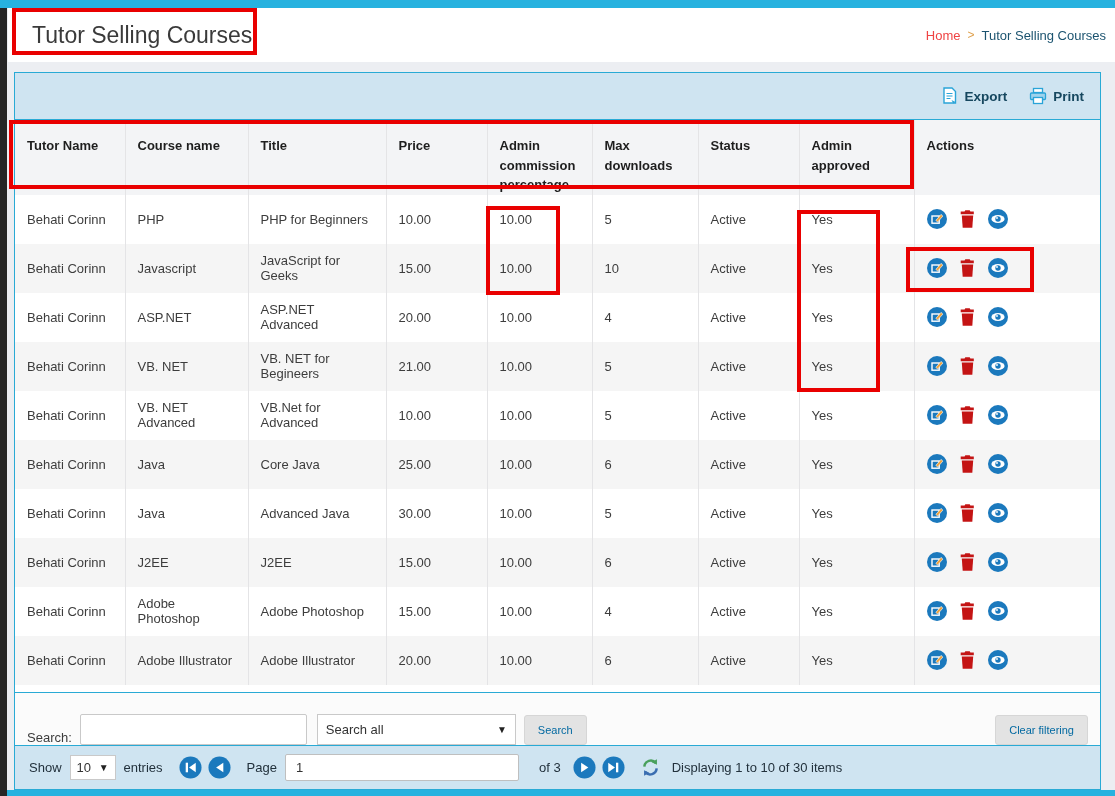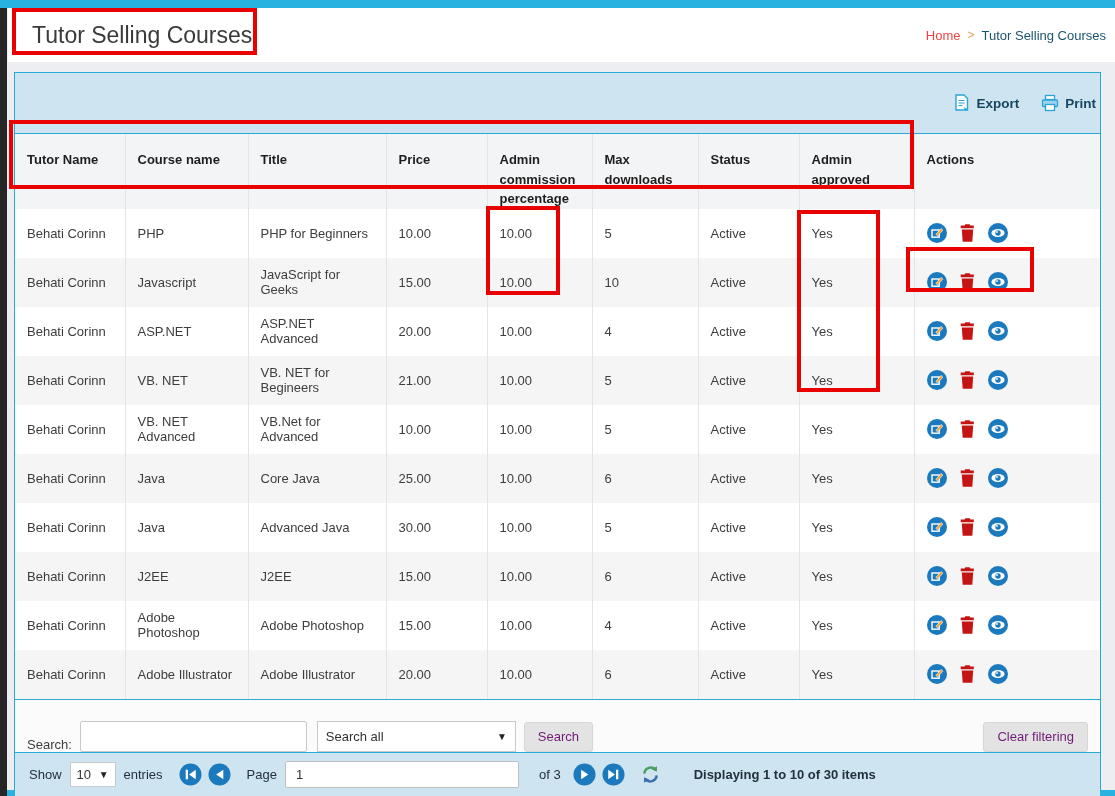--- a/index.html
+++ b/index.html
@@ -20,22 +20,22 @@
     font-size:23px; font-weight:400; color:#3a3a3a; }
   .breadcrumb { position:absolute; right:10px; top:0; height:54px; display:flex; align-items:center;
     gap:7px; font-size:13px; }
   .breadcrumb a { color:#ef4444; text-decoration:none; }
   .breadcrumb .sep { color:#dfa14e; font-size:12px; }
   .breadcrumb .current { color:#1b536f; }
 
   .panel { position:absolute; left:14px; top:72px; width:1087px; height:718px;
     border:1px solid #29aad5; background:#ffffff; display:flex; flex-direction:column; }
 
-  .toolbar { flex:none; height:61px; background:#cfe4f1; border-bottom:1px solid #29aad5;
-    display:flex; align-items:center; justify-content:flex-end; gap:22px; padding-right:4px; }
+  .toolbar { flex:none; height:47px; background:#cfe4f1; border-bottom:1px solid #29aad5;
+    display:flex; align-items:center; justify-content:flex-end; gap:22px; padding-right:16px; }
   .tool-btn { display:flex; align-items:center; gap:6px; font-size:13.5px; font-weight:bold;
     color:#16475f; cursor:pointer; }
 
   table { width:100%; border-collapse:collapse; table-layout:fixed; flex:none; }
   th, td { border-right:1px solid #e4e4e6; padding:0 12px; font-size:13px; text-align:left;
     vertical-align:middle; overflow:hidden; }
   th:last-child, td:last-child { border-right:none; }
   thead th { height:72px; vertical-align:top; padding-top:16px; font-weight:bold;
     color:#1e1e1e; background:#f3f4f6; line-height:1.5; }
   thead th.col-actions { padding-right:14px; }
@@ -50,34 +50,34 @@
   .search-band { flex:none; height:53px; background:#fbfbfb; border-top:1px solid #29aad5;
     display:flex; align-items:flex-end; padding:0 12px; gap:8px; font-size:13px; }
   .search-input { width:227px; height:31px; border:1px solid #c9c9c9; border-radius:2px;
     padding:0 8px; font-size:13px; background:#fff; color:#333; }
   .fake-select { height:31px; border:1px solid #c9c9c9; background:#fff; display:flex;
     align-items:center; justify-content:space-between; padding:0 8px; font-size:13px;
     color:#333; cursor:pointer; }
   .filter-select { width:199px; margin-left:2px; }
   .caret { font-size:10px; color:#222; }
   .btn { height:30px; padding:0 13px; background:#e3e3e3; border:1px solid #d6d6d6;
-    border-radius:3px; font-size:13px; color:#701a75; font-family:inherit; cursor:pointer; }
+    border-radius:3px; font-size:11px; color:#0369a1; font-family:inherit; cursor:pointer; }
   .clear-btn { margin-left:auto; }
 
   .pagination-band { flex:none; height:44px; background:#cfe4f1; border-top:1px solid #29aad5;
     display:flex; align-items:center; padding:0 14px; font-size:13px; color:#22313c; }
   .entries-select { width:46px; height:25px; margin:0 8px; padding:0 6px; }
   .pg-circle { width:23px; height:23px; display:inline-flex; cursor:pointer; }
   .pg-group { display:flex; gap:6px; margin-left:16px; }
   .page-label { margin-left:16px; }
   .page-input { width:234px; height:27px; border:1px solid #bfbfbf; border-radius:2px;
     margin-left:8px; padding:0 10px; font-size:13px; background:#fff; color:#333; }
   .of-label { margin-left:20px; }
   .refresh { margin-left:16px; display:inline-flex; cursor:pointer; }
-  .pg-status { margin-left:34px;font-weight:bold; }
+  .pg-status { margin-left:12px; }
 
   .ann { position:absolute; border:4px solid #e90000; z-index:20; pointer-events:none; }
   #ann-title      { left:12px;  top:8px;   width:245px; height:47px; }
   #ann-header     { left:9px;   top:120px; width:905px; height:69px; }
   #ann-commission { left:486px; top:206px; width:74px;  height:89px; }
   #ann-approved   { left:797px; top:210px; width:83px;  height:182px; }
   #ann-actions    { left:906px; top:247px; width:128px; height:45px; }
 </style>
 </head>
 <body>

